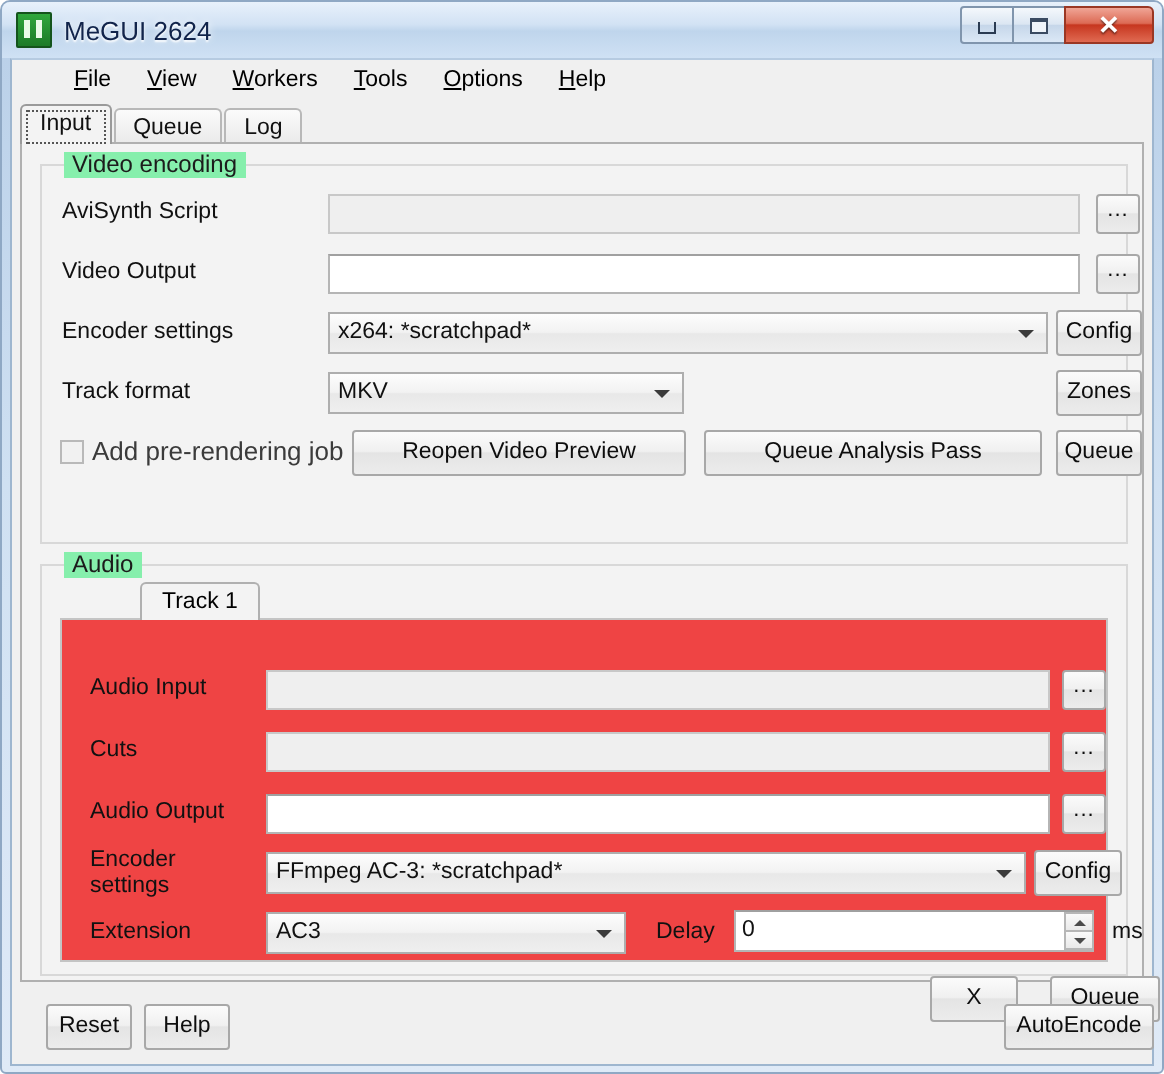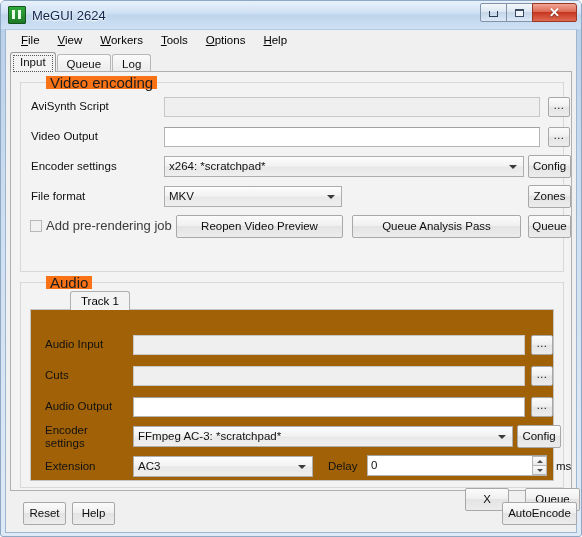--- a/index.html
+++ b/index.html
@@ -102,21 +102,21 @@
     background: #f0f0f0;
     border: 1px solid #9eb6cf;
     border-top: 1px solid #b6cbe1;
     box-sizing: border-box;
   }
   .menubar {
     position: absolute; left: 0; top: 0;
     width: 100%; height: 20px;
     background: #f0f0f0;
     display: flex; align-items: center;
-    padding-left: 6px;
+    padding-left: 22px;
     box-sizing: border-box;
   }
   .menu-item {
     padding: 2px 9px;
     font-size: 11.5px;
     color: #000;
     cursor: default;
   }
   .menu-item u { text-decoration: underline; }
 
@@ -164,24 +164,24 @@
     position: absolute;
     box-sizing: border-box;
   }
   .group .gbox {
     position: absolute; left: 0; right: 0; bottom: 0;
     border: 1px solid #d8d8d8;
     border-top: 1px solid #d8d8d8;
     box-sizing: border-box;
   }
   .group .glabel {
-    position: absolute; left: 26px; top: 0;
-    background: #f97316;
+    position: absolute; left: 12px; top: 0;
+    background: #86efac;
     padding: 0 4px;
-    font-size: 15px;
+    font-size: 12px;
     color: #1c1c1c;
     z-index: 2;
     line-height: 13px;
   }
 
   
   .lbl {
     position: absolute;
     font-size: 11.5px;
     color: #111;
@@ -294,21 +294,21 @@
     box-sizing: border-box;
     background: #f3f3f3;
     border: 1px solid #b0b0b0;
     border-bottom: none;
     border-radius: 3px 3px 0 0;
     z-index: 3;
     position: relative;
   }
   .trackpage {
     position: absolute;
-    background: #a16207;
+    background: #ef4444;
     border: 1px solid #c4c4c4;
     box-sizing: border-box;
   }
 
   .bottombar {
     position: absolute; left: 4px; top: 464px;
     width: 562px; height: 36px;
   }
 </style>
 </head>
@@ -364,21 +364,21 @@
         <div class="tbox" style="left:144px; top:51px; width:376px; height:20px;"></div>
         <div class="btn dots" style="left:528px; top:51px; width:22px; height:20px;">...</div>
 
         <div class="lbl" style="left:11px; top:84px;">Encoder settings</div>
         <div class="combo" style="left:144px; top:80px; width:360px; height:21px;">
           <span>x264: *scratchpad*</span>
           <span class="arrow"></span>
         </div>
         <div class="btn" style="left:508px; top:79px; width:43px; height:23px;">Config</div>
 
-        <div class="lbl" style="left:11px; top:114px;">File format</div>
+        <div class="lbl" style="left:11px; top:114px;">Track format</div>
         <div class="combo" style="left:144px; top:110px; width:178px; height:21px;">
           <span>MKV</span>
           <span class="arrow"></span>
         </div>
         <div class="btn" style="left:508px; top:109px; width:43px; height:23px;">Zones</div>
 
         <div class="chk" style="left:10px; top:142px;">
           <span class="box"></span>
           <span class="txt">Add pre-rendering job</span>
         </div>

